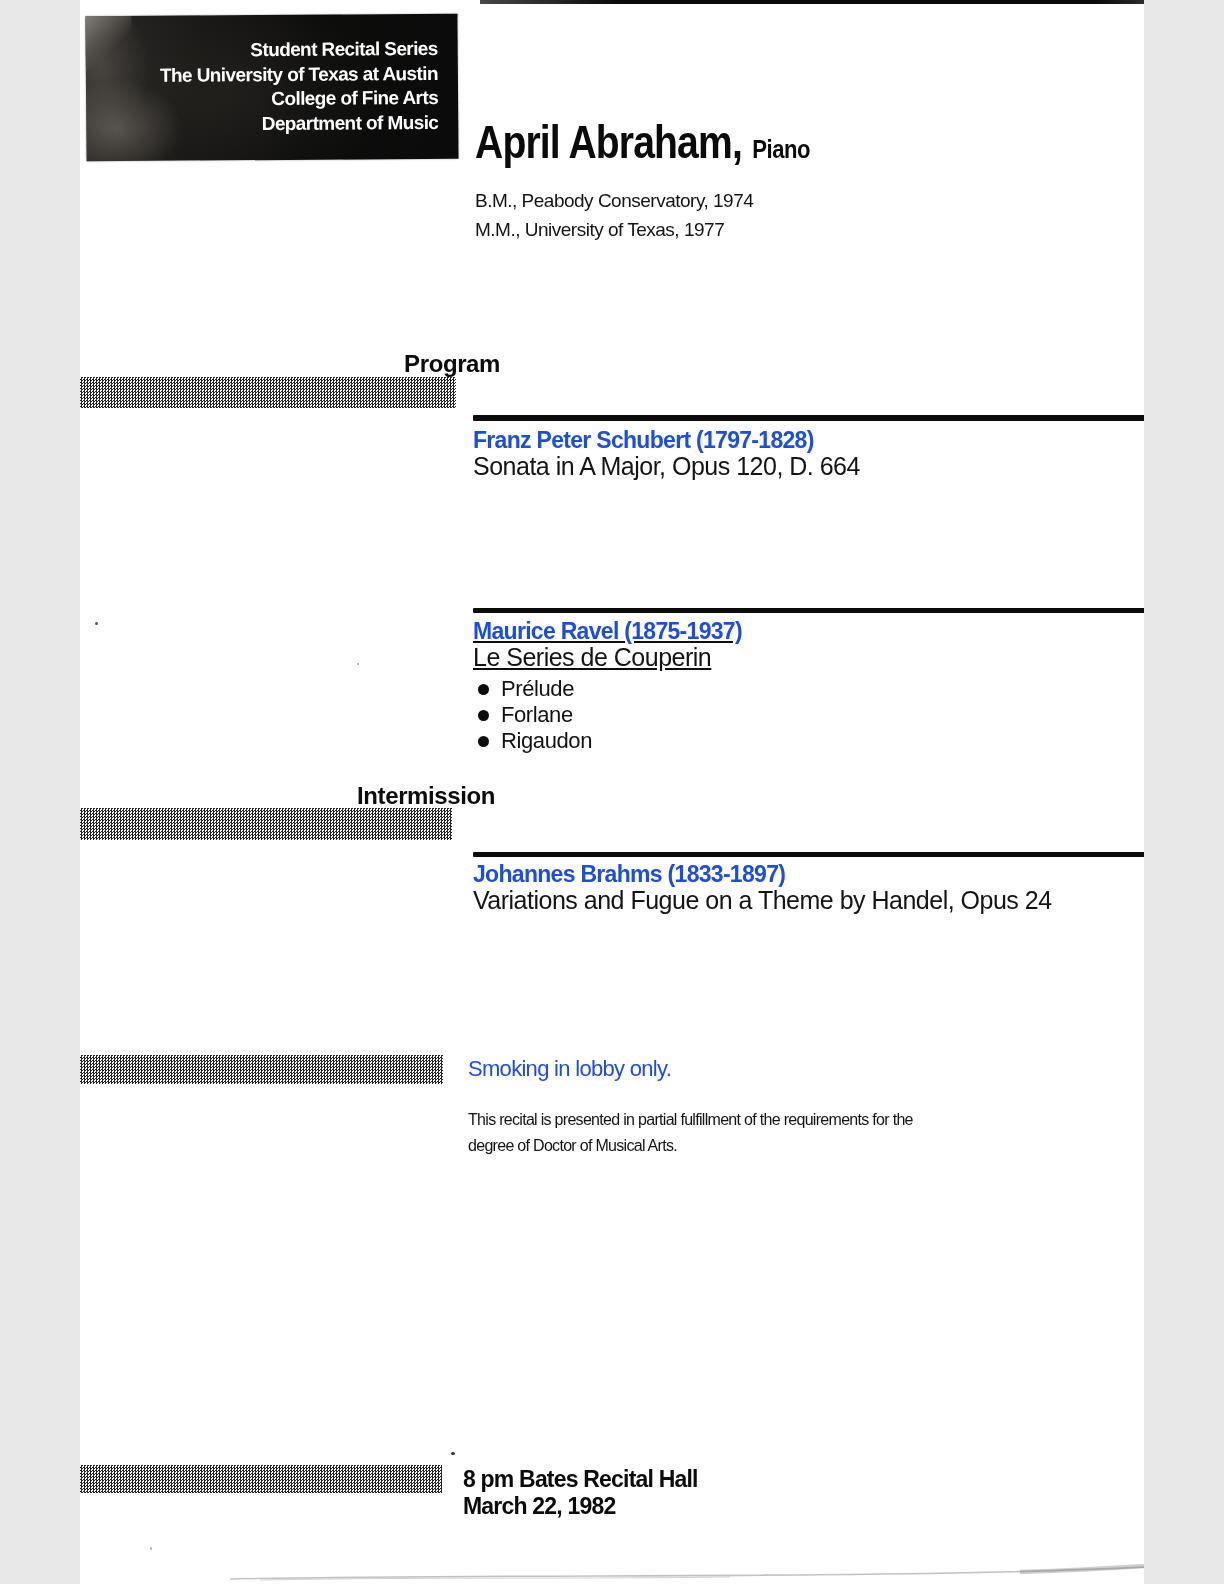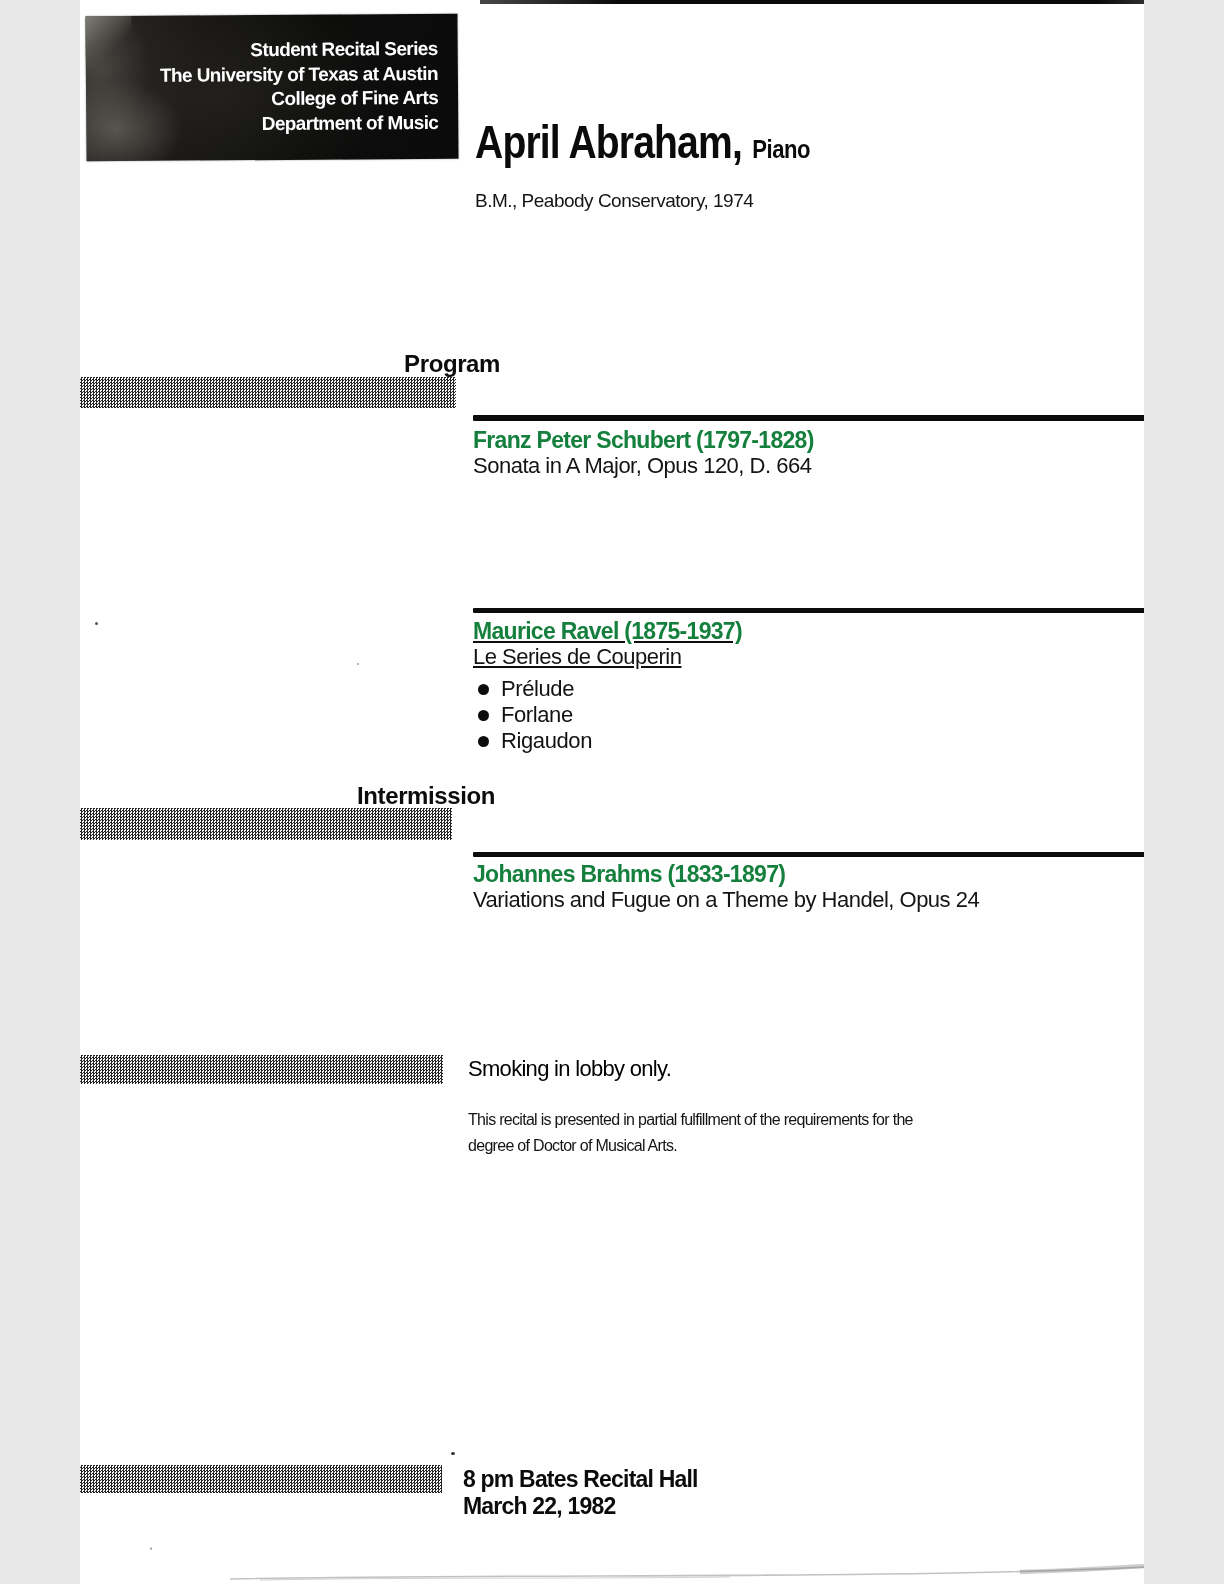--- a/index.html
+++ b/index.html
@@ -76,35 +76,35 @@
   }
   .halftone {
     position: absolute; left: 0;
     background: repeating-conic-gradient(#242424 0% 25%, #fafafa 0% 50%);
     background-size: 3px 3px;
   }
 
   
   .rule { position: absolute; background: #0c0c0c; border-radius: 1px; }
   .sec-head { position: absolute; left: 393px; line-height: 26px; white-space: nowrap; }
-  .composer { font-weight: bold; font-size: 23px; letter-spacing: -0.7px; color: #15803d; }
-  .work     { font-size: 22px; letter-spacing: -0.5px; color: #141414; }
+  .composer { font-weight: bold; font-size: 23px; letter-spacing: -0.7px; color: #1d4ed8; }
+  .work     { font-size: 25px; letter-spacing: -0.5px; color: #141414; }
 
   .movements { position: absolute; left: 393px; }
   .movement  { display: flex; align-items: center; }
   .movements.s0 .movement { height: 27px; }
   .movements.s1 .movement { height: 26px; }
   .dot {
     width: 11px; height: 11px; border-radius: 50%;
     background: #0c0c0c; margin-left: 5px; margin-right: 12px; flex: 0 0 auto;
   }
   .movement-label { font-size: 22px; letter-spacing: -0.4px; color: #121212; }
 
   
-  .note-line { position: absolute; left: 388px; font-size: 22px; letter-spacing: -0.7px; color: #000000; white-space: nowrap; }
+  .note-line { position: absolute; left: 388px; font-size: 22px; letter-spacing: -0.7px; color: #1d4ed8; white-space: nowrap; }
   .para { position: absolute; left: 388px; font-size: 16px; letter-spacing: -0.7px; line-height: 25.5px; color: #141414; white-space: nowrap; }
   .footer-block {
     position: absolute; left: 383px; top: 1466px;
     font-weight: bold; font-size: 23px; letter-spacing: -0.8px; line-height: 27px;
     color: #0b0b0b; white-space: nowrap;
   }
   .scan-bottom { position: absolute; left: 0; top: 1548px; }
 </style>
 </head>
 <body>
@@ -124,20 +124,21 @@
     </div>
   </div>
 
   <div class="title-row">
     <span class="performer-name">April Abraham,</span>
     <span class="performer-instrument">Piano</span>
   </div>
 
   <div class="credentials">
     <div>B.M., Peabody Conservatory, 1974</div>
+    <div>M.M., University of Texas, 1977</div>
   </div>
 
   <div class="side-label" style="top:351px; width:377px;">Program</div>
   <div class="halftone" style="top:377px; width:376px; height:31px;"></div>
 
   <div class="rule" style="left:393px; top:415px; width:790px; height:6px;"></div>
   <div class="sec-head" style="top:427px;">
     <div class="composer">Franz Peter Schubert (1797-1828)</div>
     <div class="work">Sonata in A Major, Opus 120, D. 664</div>
   </div>

